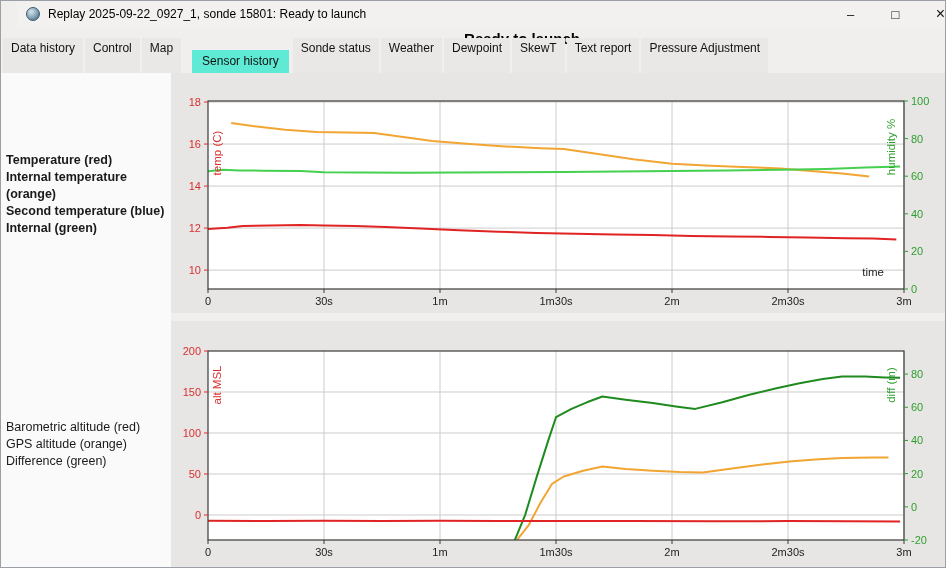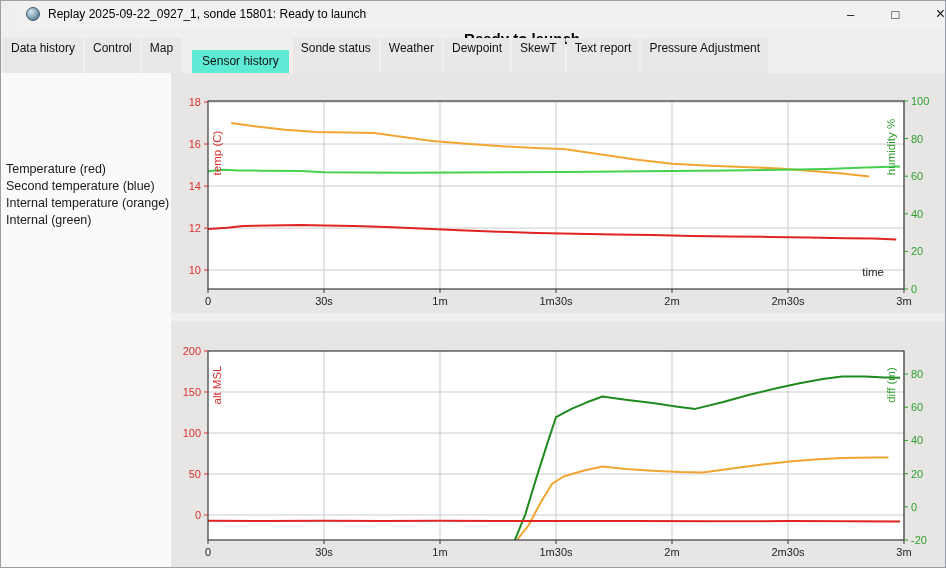--- a/index.html
+++ b/index.html
@@ -25,21 +25,21 @@
     font-size:15px; font-weight:bold; color:#000;margin-left:48px; }
   
   .tabbar { position:absolute; left:2px; top:50px; width:944px; height:22px;
     display:flex; align-items:flex-end; }
   .tab { font-size:12px; padding:3px 8px 18px 8px; margin-right:2px; background:#e9e8e7;
     color:#111; white-space:nowrap; }
   .tab.selected { background:#5eead4; margin-left:9px; margin-right:4px; padding:4px 10px 5px 10px; }
   
   .sidebar { position:absolute; left:0; top:72px; width:170px; height:496px; background:#fafafa; }
   .legend { position:absolute; left:5px; font-size:12.5px; line-height:17px; color:#1a1a1a; }
-  .legend-top { top:88px; }      
+  .legend-top { top:79px;font-weight:bold; }      
   .legend-bottom { top:346px; }  
   .chart-region { position:absolute; left:170px; top:72px; width:776px; height:496px; background:#f0efee; }
   svg { position:absolute; left:0; display:block; }
   #chart1 { top:0px; }
   #chart2 { top:248px; }
   svg text { font-family:"Liberation Sans", sans-serif; }
 </style>
 </head>
 <body>
 
@@ -64,23 +64,28 @@
     <div class="tab">Weather</div>
     <div class="tab">Dewpoint</div>
     <div class="tab">SkewT</div>
     <div class="tab">Text report</div>
     <div class="tab">Pressure Adjustment</div>
   </div>
 
 <div class="sidebar">
   <div class="legend legend-top">
     <div>Temperature (red)</div>
+    <div>Internal temperature (orange)</div>
     <div>Second temperature (blue)</div>
-    <div>Internal temperature (orange)</div>
     <div>Internal (green)</div>
+  </div>
+  <div class="legend legend-bottom">
+    <div>Barometric altitude (red)</div>
+    <div>GPS altitude (orange)</div>
+    <div>Difference (green)</div>
   </div>
 </div>
 
 <div class="chart-region">
   <svg id="chart1" width="776" height="240">
       <rect x="0" y="0" width="776" height="240" fill="#e7e6e4"></rect>
       <rect x="37" y="28" width="696" height="188" fill="#ffffff"></rect>
       <defs>
         <clipPath id="clip1">
           <rect x="37" y="28" width="696" height="188"></rect>

